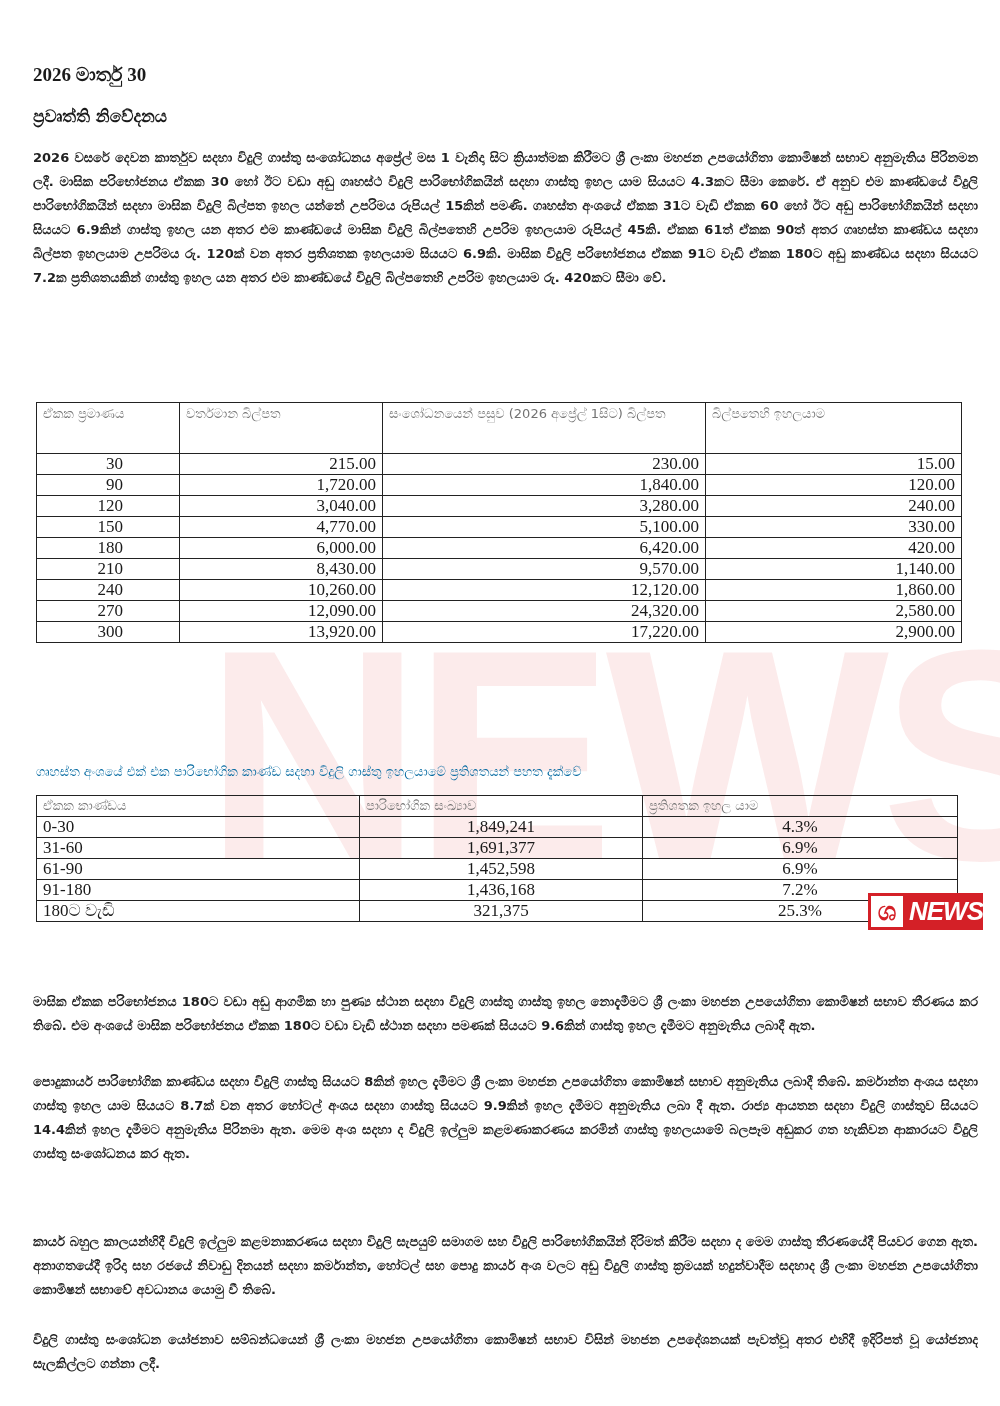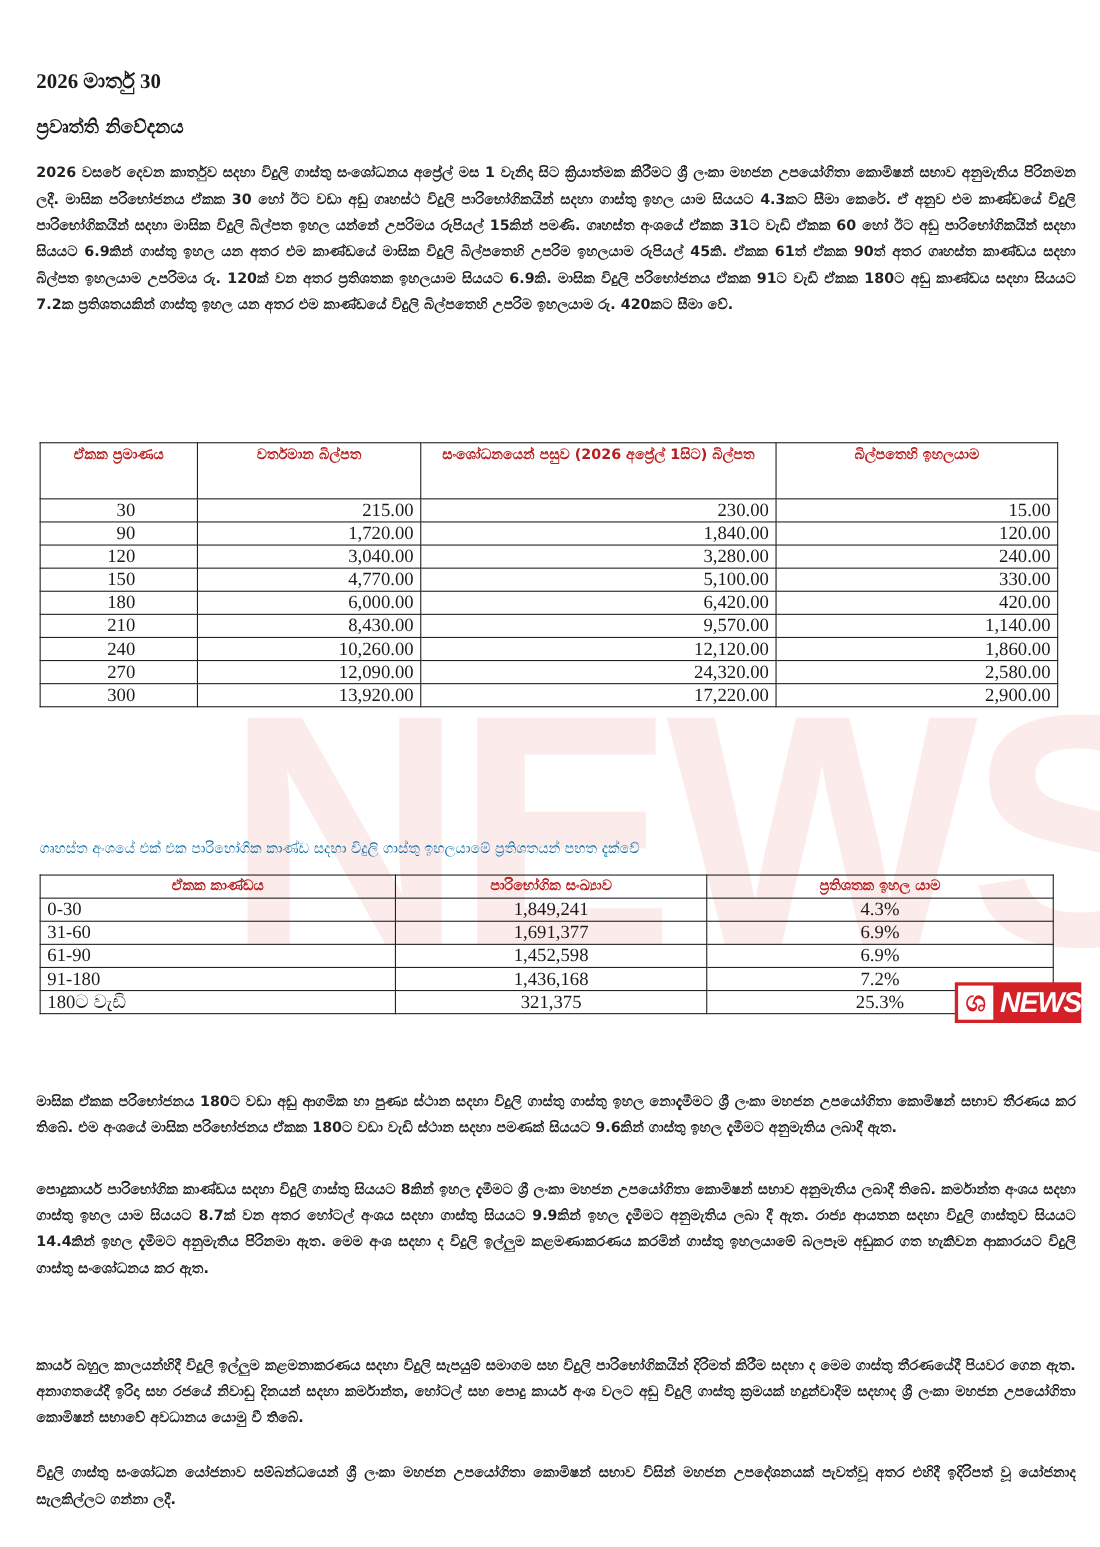--- a/index.html
+++ b/index.html
@@ -28,22 +28,22 @@
     font-size: 13px; line-height: 24px;
     font-family: "DejaVu Sans", sans-serif; font-weight: bold;
     text-align: justify; color: #222;
   }
   table { border-collapse: collapse; position: absolute; z-index: 1; background: transparent; }
   td, th {
     border: 1.5px solid #222; padding: 0 6px;
     font-size: 17px; height: 20px; line-height: 20px;
   }
   th {
-    font-family: "DejaVu Sans", sans-serif; font-weight: bold; font-size: 13px;
-    text-align: center; vertical-align: top; color: #b91c1c; line-height: 22px;
+    font-family: "DejaVu Sans", sans-serif; font-weight: normal; font-size: 13px;
+    text-align: left; vertical-align: top; color: #737373; line-height: 22px;
   }
   .t1 { left: 36px; top: 402px; width: 926px; }
   .t1 th { height: 50px; }
   .t1 td.num { text-align: right; }
   .t1 td.unit { text-align: right; padding-right: 56px; }
   .t2 { left: 36px; top: 795px; width: 922px; padding-left: 11px; }
   .t2 th { height: 20px; line-height: 20px; }
   .t2 td.num { text-align: center; }
   .t2 td.cat { text-align: left; }
   .t2caption {

